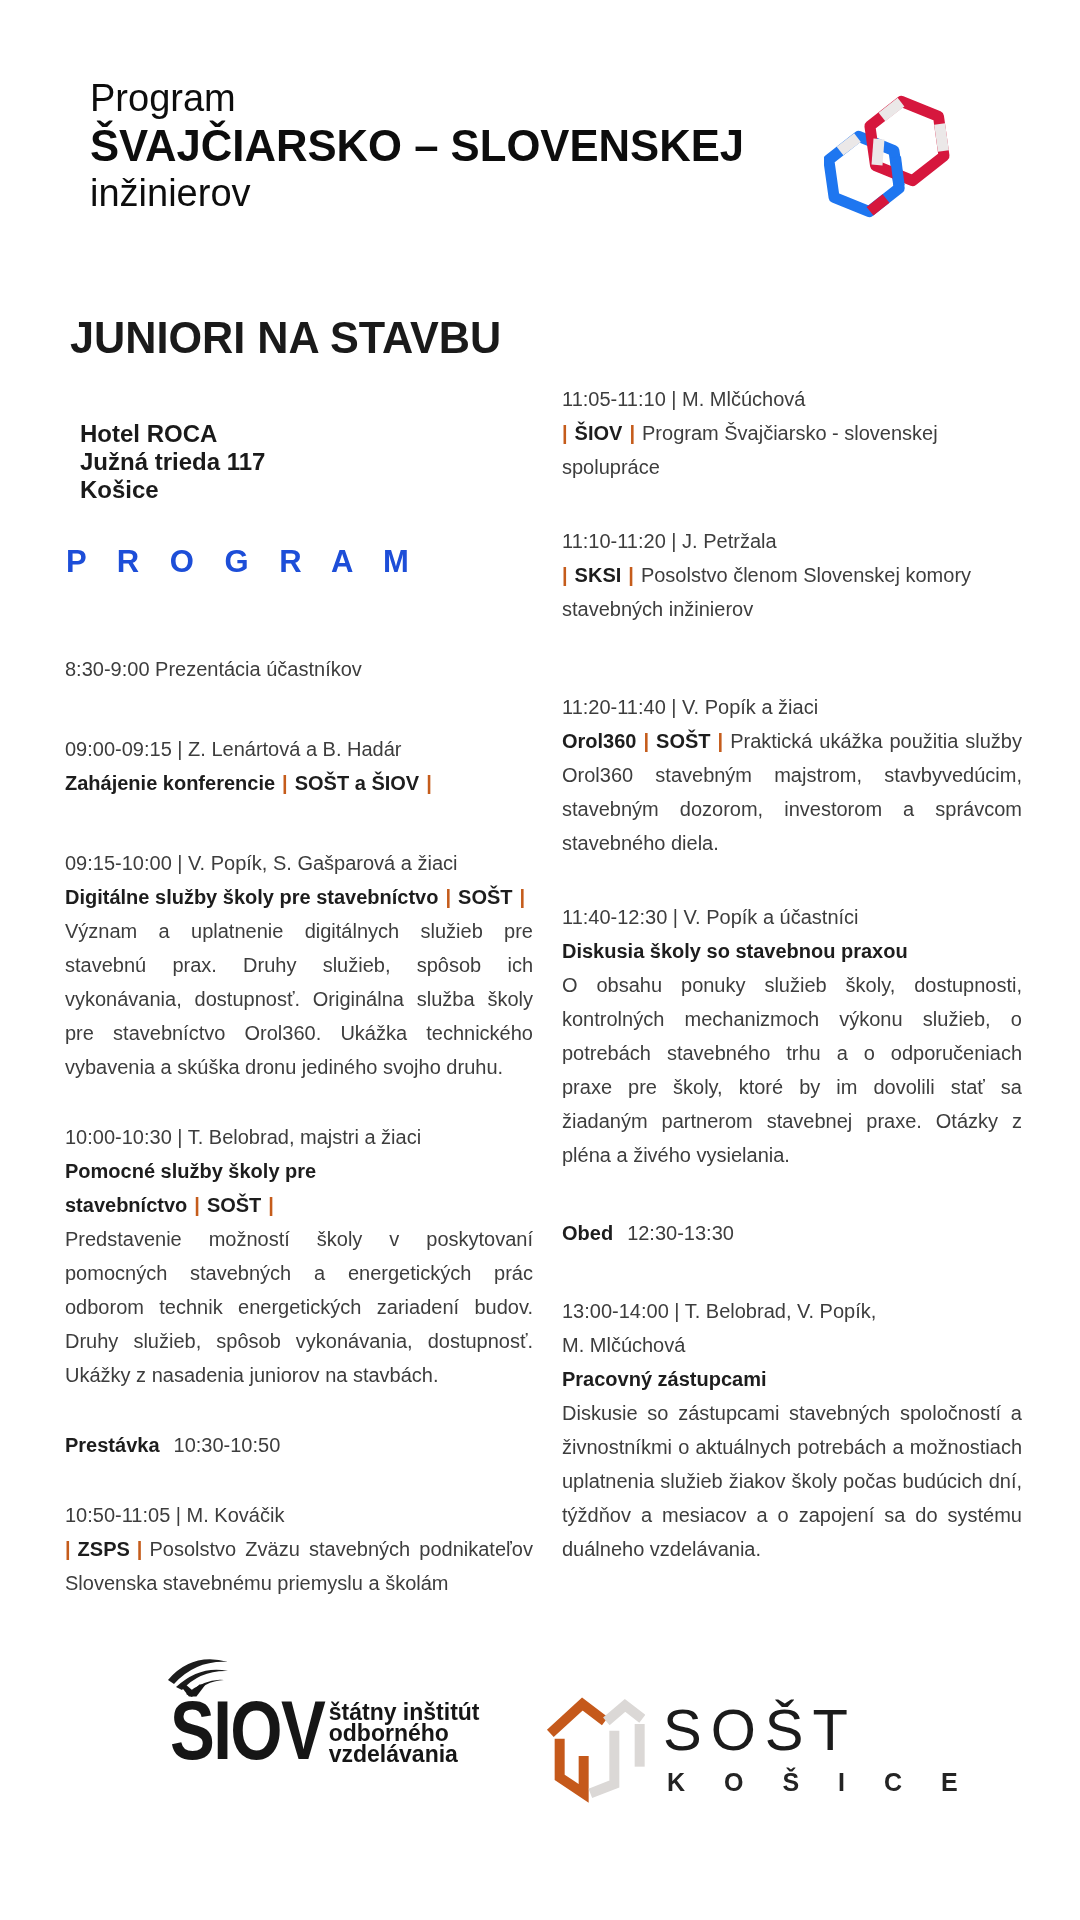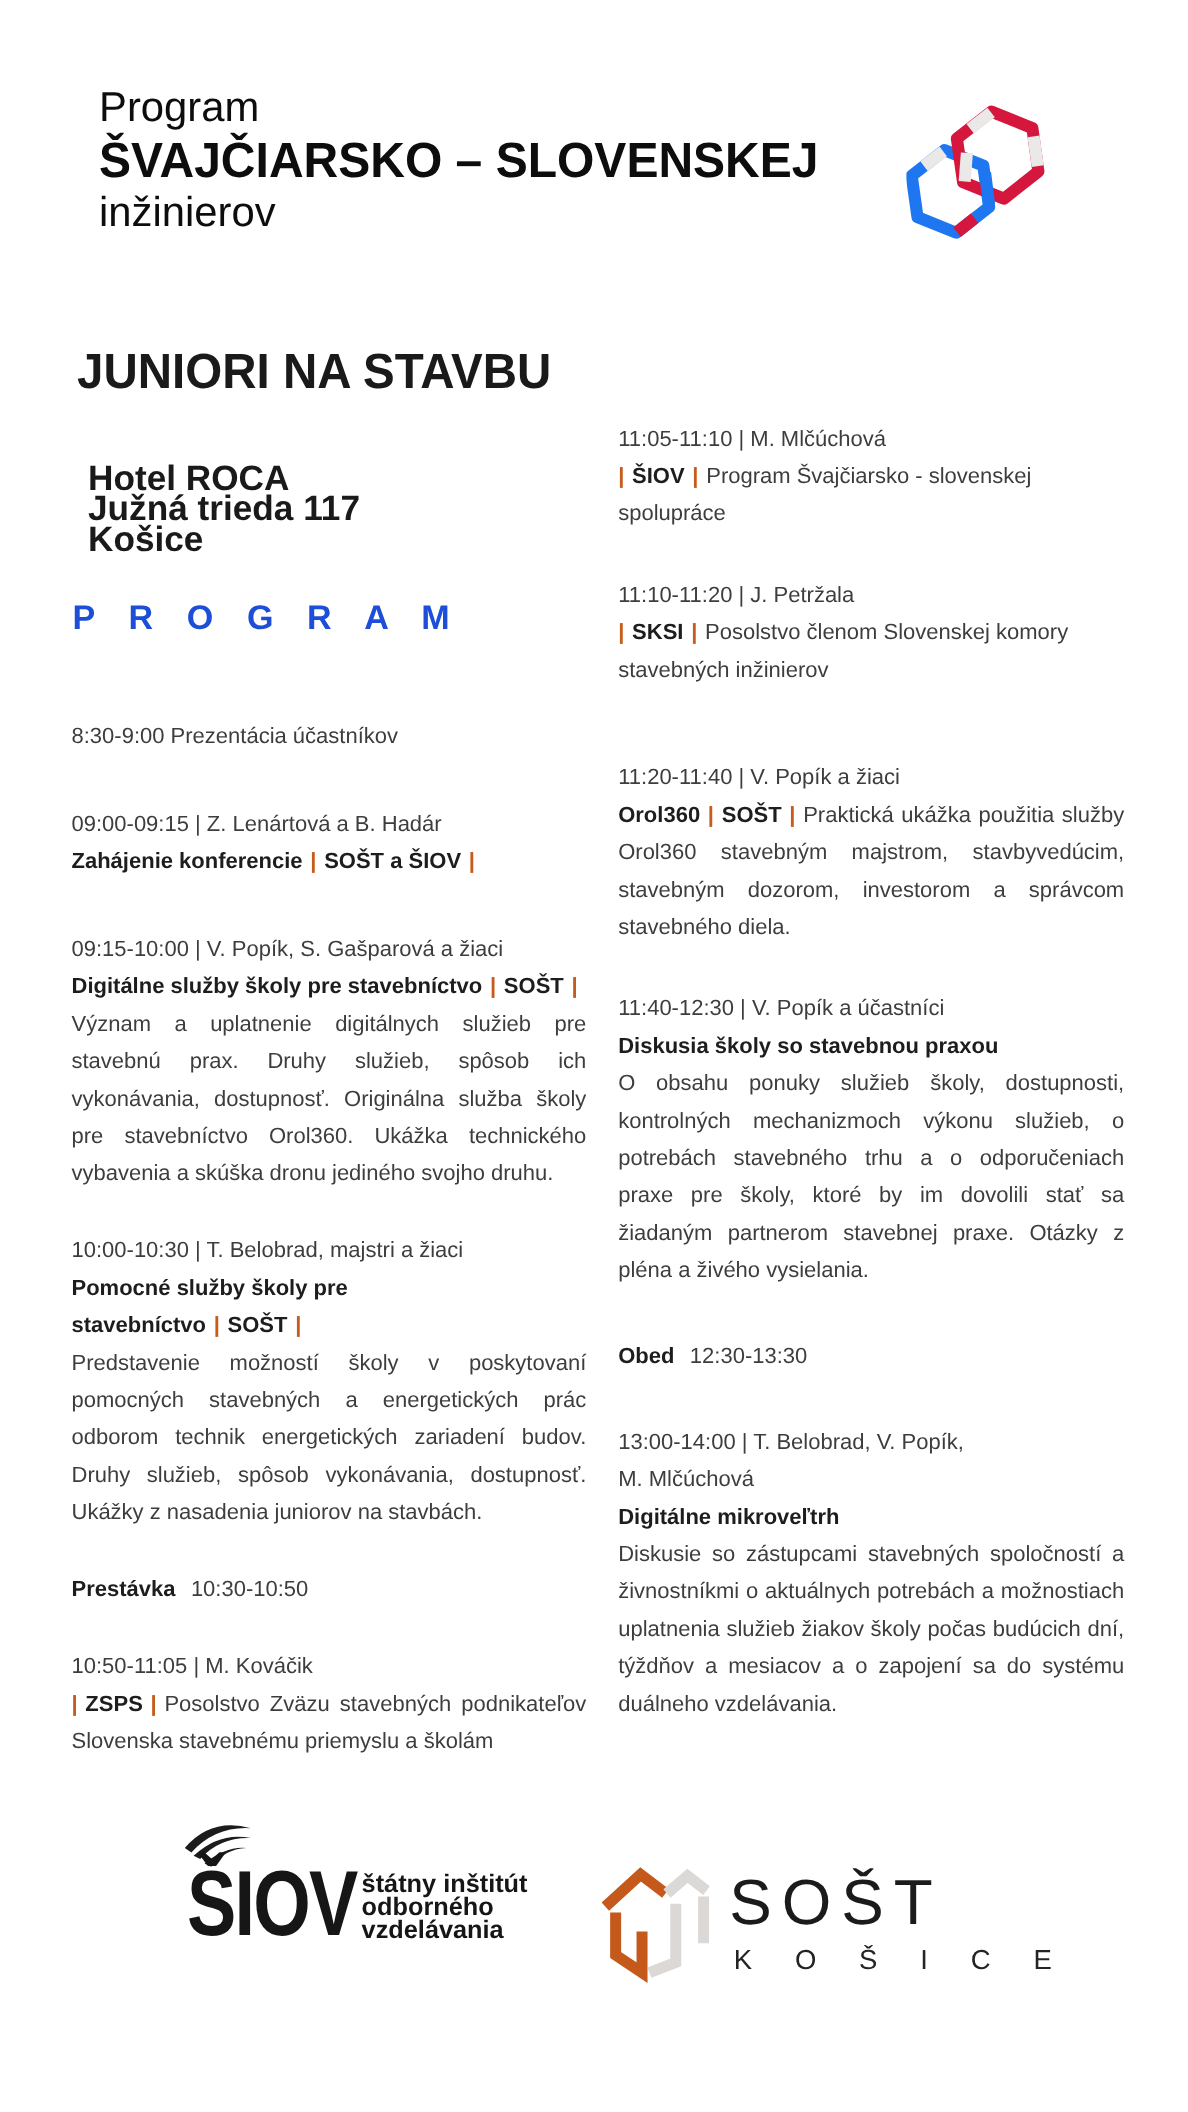--- a/index.html
+++ b/index.html
@@ -9,21 +9,21 @@
     color:#3d3d3d;
   }
   p{margin:0;}
   
   .header-text{position:absolute;left:90px;top:76px;color:#0d0d0d;}
   .ht-light{font-size:38px;line-height:45px;font-weight:400;letter-spacing:0;}
   .ht-bold{font-size:45px;line-height:50px;font-weight:700;letter-spacing:0;transform:scaleX(.97);transform-origin:left;white-space:nowrap;}
   .hexlogo{position:absolute;left:824px;top:94px;}
   
   .title{position:absolute;left:70px;top:312px;font-size:45px;font-weight:700;color:#1a1a1a;letter-spacing:0;transform:scaleX(.96);transform-origin:left;white-space:nowrap;}
-  .venue{position:absolute;left:80px;top:420px;font-size:32px;line-height:28px;font-weight:700;color:#1a1a1a;}
+  .venue{position:absolute;left:80px;top:420px;font-size:24px;line-height:28px;font-weight:700;color:#1a1a1a;}
   .prog-head{position:absolute;left:66px;top:544px;font-size:31px;font-weight:700;letter-spacing:11px;color:#1d4ed8;}
   
   .col{position:absolute;font-size:20px;line-height:34px;}
   .col-left{left:65px;top:652px;width:468px;}
   .col-right{left:562px;top:382px;width:460px;}
   .block-mb40{margin-bottom:40px;}
   .block-mb44{margin-bottom:44px;}
   .block-mb46{margin-bottom:46px;}
   .block-mb36{margin-bottom:36px;}
   .block-mb64{margin-bottom:64px;}
@@ -34,21 +34,21 @@
   .gap-right{margin-right:14px;}
   
   .siov{position:absolute;left:170px;top:1688px;display:flex;align-items:center;}
   .siov-mark{position:relative;}
   .siov-wings{position:absolute;left:-4px;top:-34px;}
   .siov-name{font-size:84px;line-height:84px;font-weight:900;color:#161616;letter-spacing:-2px;transform:scaleX(.80);transform-origin:left;}
   .siov-tagline{font-size:23px;line-height:21px;font-weight:700;color:#161616;margin-left:-34px;padding-top:6px;}
   .sost{position:absolute;left:545px;top:1692px;display:flex;align-items:flex-start;}
   .sost-text{margin-left:18px;padding-top:8px;}
   .sost-name{font-size:58px;line-height:60px;font-weight:400;color:#1b1b1b;letter-spacing:9px;}
-  .sost-city{font-size:25px;line-height:28px;font-weight:400;color:#242424;letter-spacing:16px;margin-top:8px;margin-left:4px;}
+  .sost-city{font-size:25px;line-height:28px;font-weight:700;color:#242424;letter-spacing:16px;margin-top:8px;margin-left:4px;}
 </style>
 </head>
 <body>
 
 <div class="header-text">
   <div class="ht-light">Program</div>
   <div class="ht-bold">ŠVAJČIARSKO – SLOVENSKEJ</div>
   <div class="ht-light">inžinierov</div>
 </div>
 
@@ -138,21 +138,21 @@
     <p class="just">O obsahu ponuky služieb školy, dostupnosti, kontrolných mechanizmoch výkonu služieb, o potrebách stavebného trhu a o odporučeniach praxe pre školy, ktoré by im dovolili stať sa žiadaným partnerom stavebnej praxe. Otázky z pléna a živého vysielania.</p>
   </div>
 
   <div class="block-mb44">
     <p><span class="b gap-right">Obed</span><span class="time">12:30-13:30</span></p>
   </div>
 
   <div>
     <p class="time">13:00-14:00 | T. Belobrad, V. Popík,</p>
     <p class="time">M. Mlčúchová</p>
-    <p class="b">Digitálne mikroveľtrh</p>
+    <p class="b">Pracovný zástupcami</p>
     <p class="just">Diskusie so zástupcami stavebných spoločností a živnostníkmi o aktuálnych potrebách a možnostiach uplatnenia služieb žiakov školy počas budúcich dní, týždňov a mesiacov a o zapojení sa do systému duálneho vzdelávania.</p>
   </div>
 
 </div>
 
 <div class="siov">
   <div class="siov-mark">
     <span class="siov-wings">
       <svg width="70" height="44" viewBox="0 0 70 44">
         <path d="M2 26 Q26 -2 62 8 Q30 6 8 30 Z" fill="#1c1c1c"></path>

